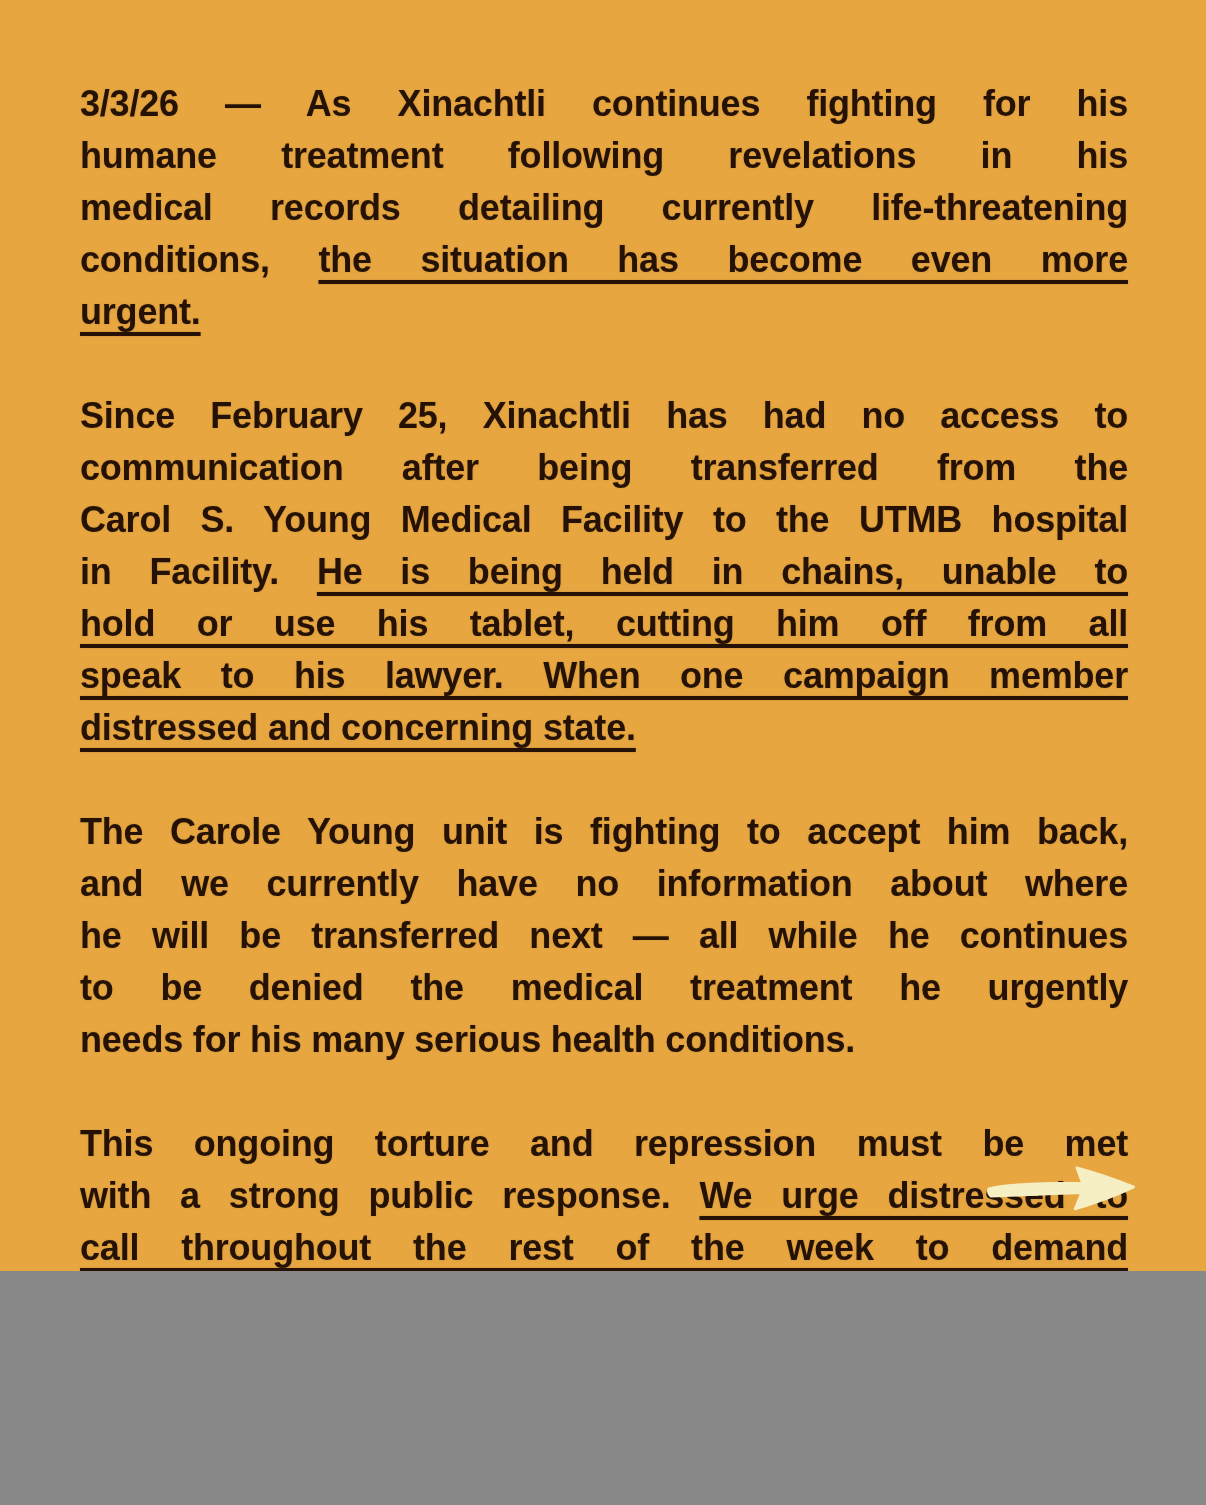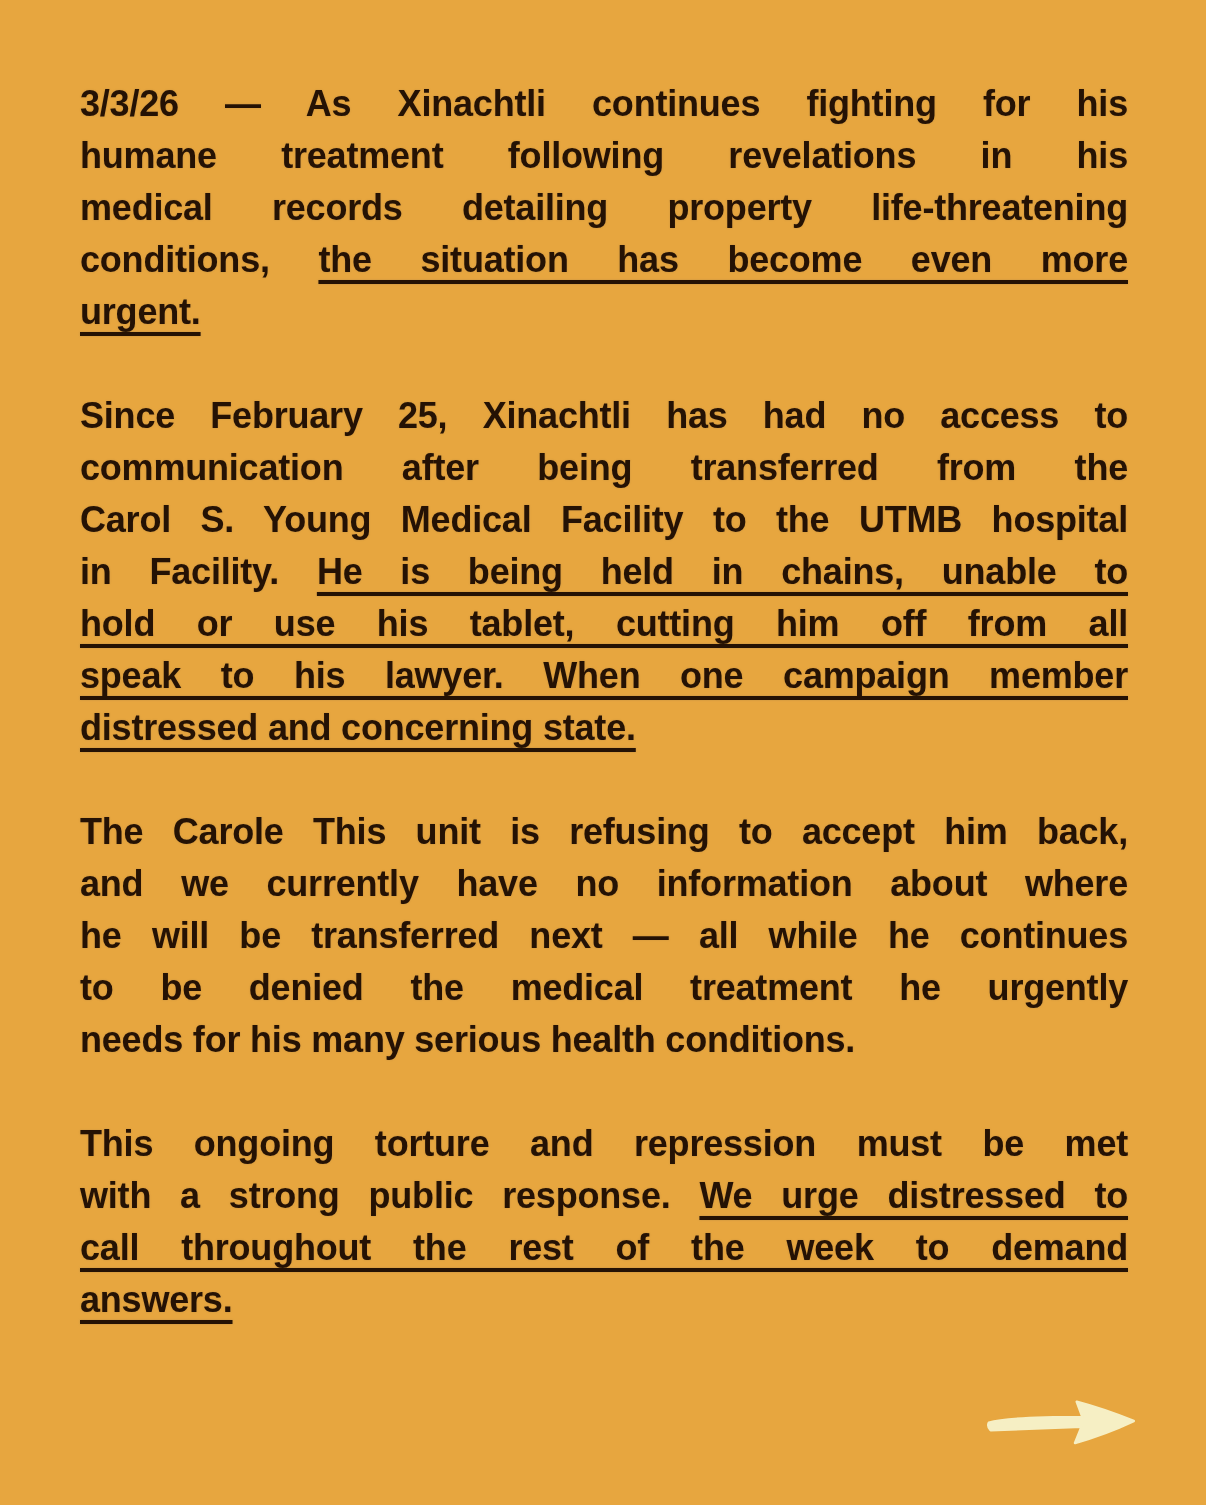--- a/index.html
+++ b/index.html
@@ -6,21 +6,21 @@
     margin: 0;
     padding: 0;
   }
   body {
     font-family: "Liberation Sans", sans-serif;
     background: #888;
   }
   .poster {
     position: relative;
     width: 1206px;
-    height: 1505px;
+    height: 1271px;
     background: var(--bg, #e7a63f);
     box-sizing: border-box;
     padding: 78px 52px 0 80px;
     overflow: hidden;
   }
   .text-content {
     width: 1048px;
   }
   .paragraph {
     margin: 0 0 52px 0;
@@ -63,35 +63,35 @@
   }
 </style>
 </head>
 <body>
 
 <div class="poster">
   <div class="text-content">
       <div class="paragraph">
         <div class="line"><span>3/3/26 — As Xinachtli continues fighting for his</span></div>
         <div class="line"><span>humane treatment following revelations in his</span></div>
-        <div class="line"><span>medical records detailing property life-threatening</span></div>
+        <div class="line"><span>medical records detailing currently life-threatening</span></div>
         <div class="line"><span>conditions, </span><span class="u">the situation has become even more</span></div>
         <div class="line no-justify"><span class="u">urgent.</span></div>
       </div>
       <div class="paragraph">
         <div class="line"><span>Since February 25, Xinachtli has had no access to</span></div>
         <div class="line"><span>communication after being transferred from the</span></div>
         <div class="line"><span>Carol S. Young Medical Facility to the UTMB hospital</span></div>
         <div class="line"><span>in Facility. </span><span class="u">He is being held in chains, unable to</span></div>
         <div class="line"><span class="u">hold or use his tablet, cutting him off from all</span></div>
         <div class="line"><span class="u">speak to his lawyer. When one campaign member</span></div>
         <div class="line no-justify"><span class="u">distressed and concerning state.</span></div>
       </div>
       <div class="paragraph">
-        <div class="line"><span>The Carole This unit is refusing to accept him back,</span></div>
+        <div class="line"><span>The Carole Young unit is fighting to accept him back,</span></div>
         <div class="line"><span>and we currently have no information about where</span></div>
         <div class="line"><span>he will be transferred next — all while he continues</span></div>
         <div class="line"><span>to be denied the medical treatment he urgently</span></div>
         <div class="line no-justify"><span>needs for his many serious health conditions.</span></div>
       </div>
       <div class="paragraph">
         <div class="line"><span>This ongoing torture and repression must be met</span></div>
         <div class="line"><span>with a strong public response. </span><span class="u">We urge distressed to</span></div>
         <div class="line"><span class="u">call throughout the rest of the week to demand</span></div>
         <div class="line no-justify"><span class="u">answers.</span></div>

